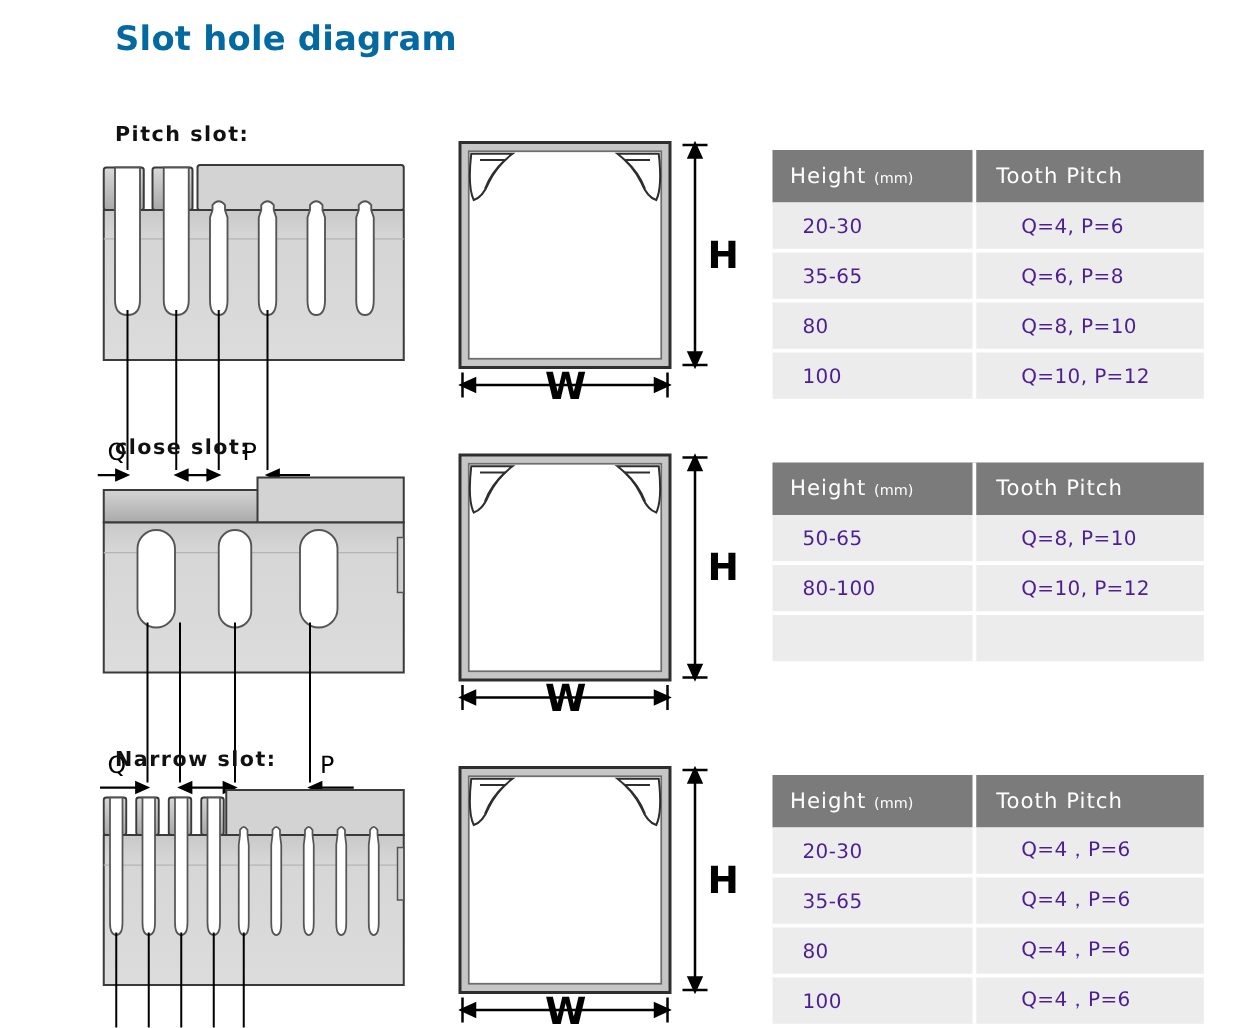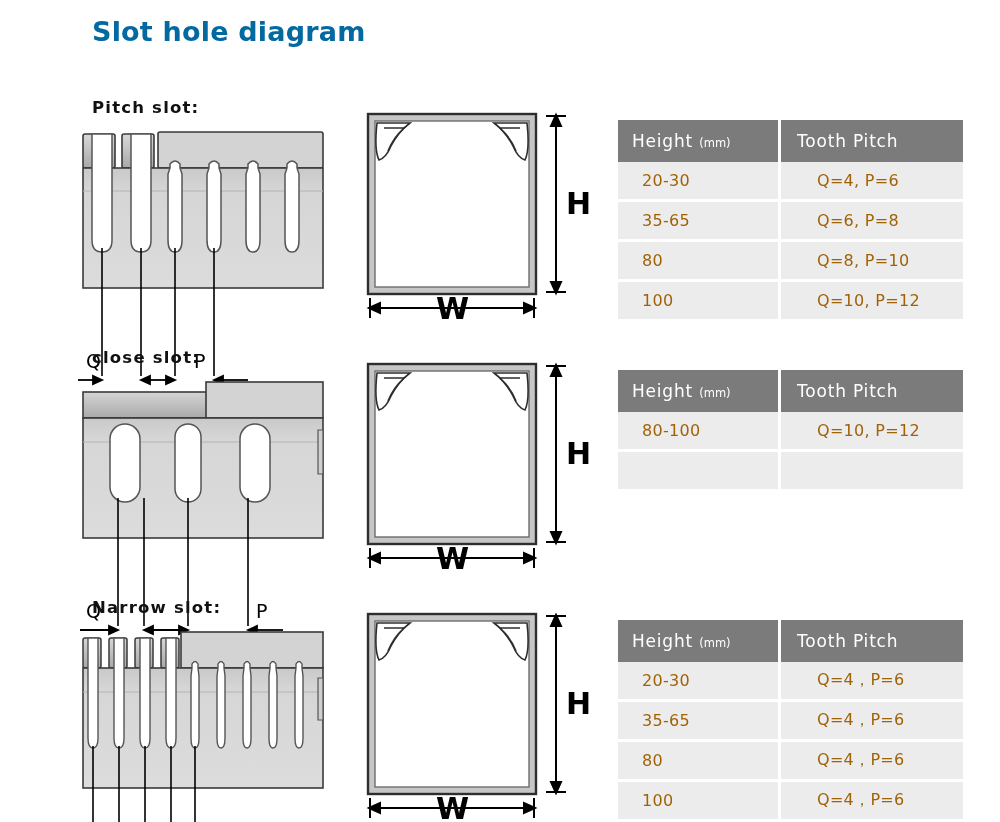--- a/index.html
+++ b/index.html
@@ -68,21 +68,21 @@
     padding: 0 0 0 14px;
     border-right: 3px solid #ffffff;
   }
   .spec-table th:last-child { border-right: none; padding-left: 16px; }
   .spec-table th .unit {
     font-size: 11.5px;
     letter-spacing: 0;
   }
   .spec-table td {
     background: #ececec;
-    color: #a16207;
+    color: #4c1d95;
     font-size: 16px;
     height: 37px;
     border-bottom: 3px solid #ffffff;
     border-right: 3px solid #ffffff;
     padding: 0 0 0 24px;
     letter-spacing: 0.3px;
   }
   .spec-table td:last-child {
     border-right: none;
     padding-left: 36px;
@@ -293,20 +293,24 @@
   </svg>
 
   <table class="spec-table">
     <thead>
       <tr>
         <th class="col-h"><span>Height</span> <span class="unit">(mm)</span></th>
         <th class="col-p">Tooth Pitch</th>
       </tr>
     </thead>
     <tbody>
+      <tr>
+        <td>50-65</td>
+        <td>Q=8, P=10</td>
+      </tr>
       <tr>
         <td>80-100</td>
         <td>Q=10, P=12</td>
       </tr>
       <tr>
         <td>&nbsp;</td>
         <td>&nbsp;</td>
       </tr>
     </tbody>
   </table>

